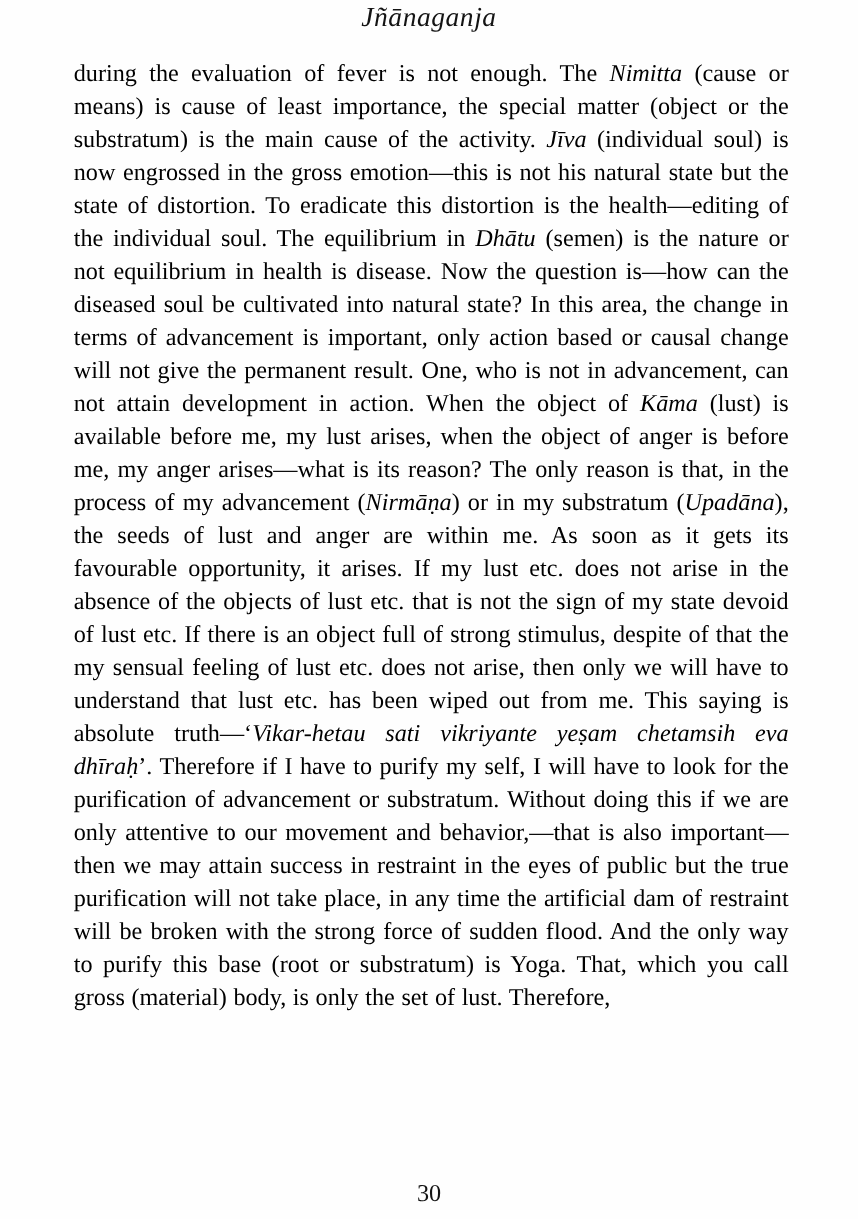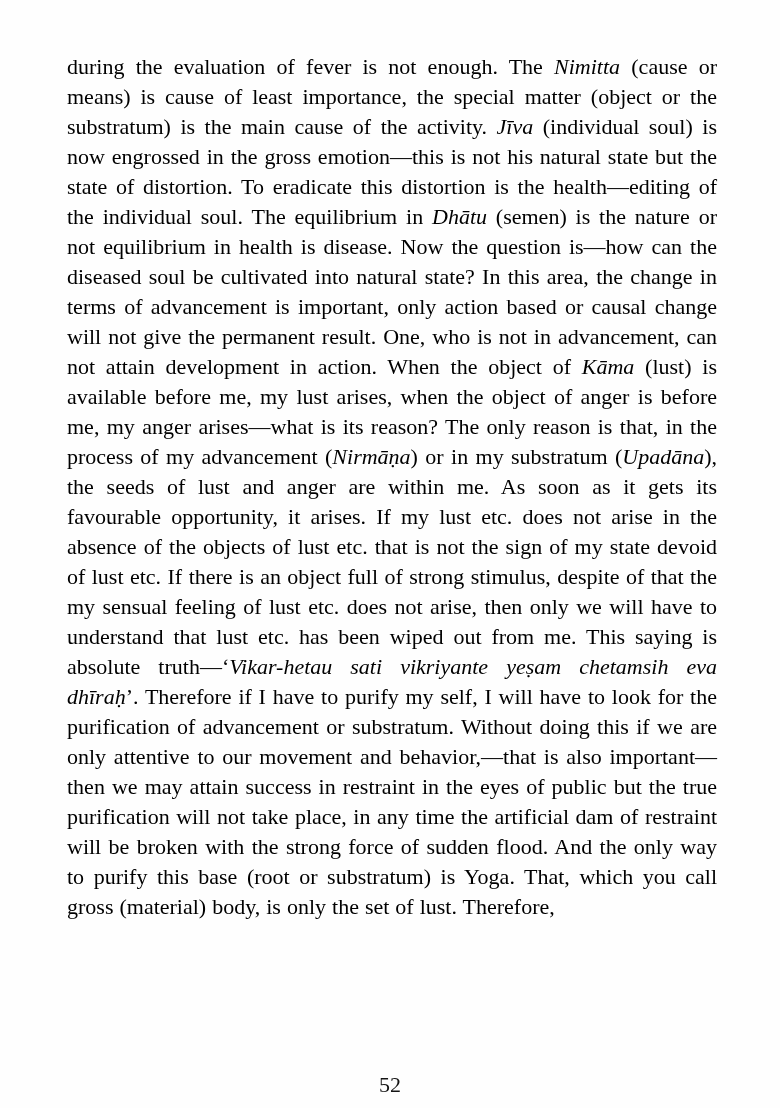--- a/index.html
+++ b/index.html
@@ -50,17 +50,18 @@
     text-align: center;
     font-size: 22px;
     line-height: 26px;
     color: #141414;
   }
 </style>
 </head>
 <body>
 
 <div class="page">
+  <div class="running-head">Jñānaganja</div>
 
   <div class="text-block"><span>during the evaluation of fever is not enough. The </span><span class="it">Nimitta</span><span> (cause or means) is cause of least importance, the special matter (object or the substratum) is the main cause of the activity. </span><span class="it">Jīva</span><span> (individual soul) is now engrossed in the gross emotion—this is not his natural state but the state of distortion. To eradicate this distortion is the health—editing of the individual soul. The equilibrium in </span><span class="it">Dhātu</span><span> (semen) is the nature or not equilibrium in health is disease. Now the question is—how can the diseased soul be cultivated into natural state? In this area, the change in terms of advancement is important, only action based or causal change will not give the permanent result. One, who is not in advancement, can not attain development in action. When the object of </span><span class="it">Kāma</span><span> (lust) is available before me, my lust arises, when the object of anger is before me, my anger arises—what is its reason? The only reason is that, in the process of my advancement (</span><span class="it">Nirmāṇa</span><span>) or in my substratum (</span><span class="it">Upadāna</span><span>), the seeds of lust and anger are within me. As soon as it gets its favourable opportunity, it arises. If my lust etc. does not arise in the absence of the objects of lust etc. that is not the sign of my state devoid of lust etc. If there is an object full of strong stimulus, despite of that the my sensual feeling of lust etc. does not arise, then only we will have to understand that lust etc. has been wiped out from me. This saying is absolute truth—‘</span><span class="it">Vikar-hetau sati vikriyante yeṣam chetamsih eva dhīraḥ</span><span>’. Therefore if I have to purify my self, I will have to look for the purification of advancement or substratum. Without doing this if we are only attentive to our movement and behavior,—that is also important—then we may attain success in restraint in the eyes of public but the true purification will not take place, in any time the artificial dam of restraint will be broken with the strong force of sudden flood. And the only way to purify this base (root or substratum) is Yoga. That, which you call gross (material) body, is only the set of lust. Therefore,</span></div>
 
-  <div class="folio">52</div>
+  <div class="folio">30</div>
 </div>
 
 </body></html>

